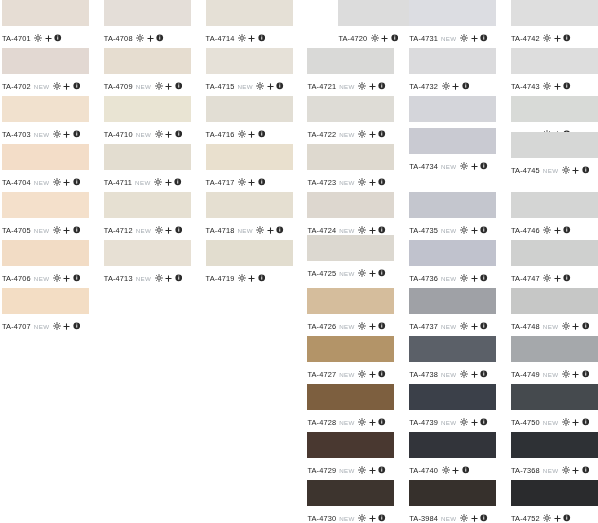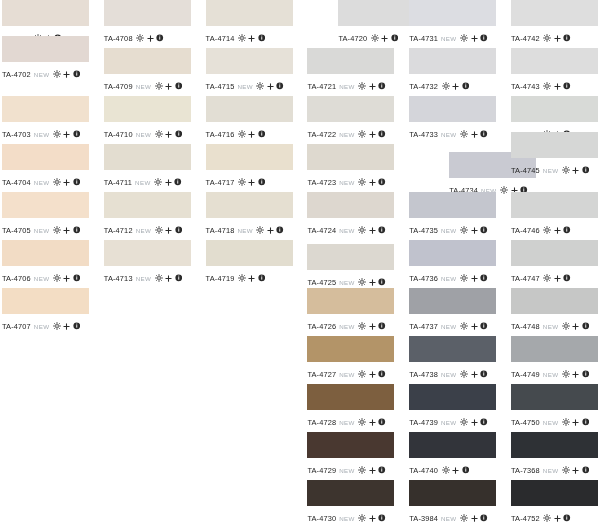--- a/index.html
+++ b/index.html
@@ -110,21 +110,21 @@
             <span class="ico ico-info">
               <svg viewBox="0 0 16 16" aria-hidden="true">
                 <circle cx="8" cy="8" r="7.2" fill="#2b2b2b"></circle>
                 <rect x="7" y="6.6" width="2" height="5.4" fill="#ffffff"></rect>
                 <rect x="7" y="3.4" width="2" height="2.1" fill="#ffffff"></rect>
               </svg>
             </span>
           </span>
         </div>
       </div>
-      <div class="swatch-cell" style="position: absolute; top: 36px;">
+      <div class="swatch-cell" style="position: absolute; top: 48px;">
         <div class="chip" title="TA-4702" style="background: rgb(226, 216, 210);"></div>
         <div class="meta">
           <span class="code">TA-4702</span>
           <span class="new-badge">NEW</span>
           <span class="icons">
             <span class="ico ico-sun">
               <svg viewBox="0 0 16 16" aria-hidden="true">
                 <g stroke="#2b2b2b" stroke-width="1.5" stroke-linecap="round">
                   <line x1="8" y1="0.8" x2="8" y2="3.2"></line>
                   <line x1="8" y1="12.8" x2="8" y2="15.2"></line>
@@ -1007,21 +1007,21 @@
             <span class="ico ico-info">
               <svg viewBox="0 0 16 16" aria-hidden="true">
                 <circle cx="8" cy="8" r="7.2" fill="#2b2b2b"></circle>
                 <rect x="7" y="6.6" width="2" height="5.4" fill="#ffffff"></rect>
                 <rect x="7" y="3.4" width="2" height="2.1" fill="#ffffff"></rect>
               </svg>
             </span>
           </span>
         </div>
       </div>
-      <div class="swatch-cell" style="position: absolute; top: 244px;">
+      <div class="swatch-cell" style="position: absolute; top: 235px;">
         <div class="chip" title="TA-4725" style="background: rgb(220, 216, 208);"></div>
         <div class="meta">
           <span class="code">TA-4725</span>
           <span class="new-badge">NEW</span>
           <span class="icons">
             <span class="ico ico-sun">
               <svg viewBox="0 0 16 16" aria-hidden="true">
                 <g stroke="#2b2b2b" stroke-width="1.5" stroke-linecap="round">
                   <line x1="8" y1="0.8" x2="8" y2="3.2"></line>
                   <line x1="8" y1="12.8" x2="8" y2="15.2"></line>
@@ -1359,21 +1359,21 @@
             <span class="ico ico-info">
               <svg viewBox="0 0 16 16" aria-hidden="true">
                 <circle cx="8" cy="8" r="7.2" fill="#2b2b2b"></circle>
                 <rect x="7" y="6.6" width="2" height="5.4" fill="#ffffff"></rect>
                 <rect x="7" y="3.4" width="2" height="2.1" fill="#ffffff"></rect>
               </svg>
             </span>
           </span>
         </div>
       </div>
-      <div class="swatch-cell" style="position: absolute; top: 152px; margin-left: 40px;">
+      <div class="swatch-cell" style="position: absolute; top: 128px;">
         <div class="chip" title="TA-4734" style="background: rgb(201, 202, 210);"></div>
         <div class="meta">
           <span class="code">TA-4734</span>
           <span class="new-badge">NEW</span>
           <span class="icons">
             <span class="ico ico-sun">
               <svg viewBox="0 0 16 16" aria-hidden="true">
                 <g stroke="#2b2b2b" stroke-width="1.5" stroke-linecap="round">
                   <line x1="8" y1="0.8" x2="8" y2="3.2"></line>
                   <line x1="8" y1="12.8" x2="8" y2="15.2"></line>

